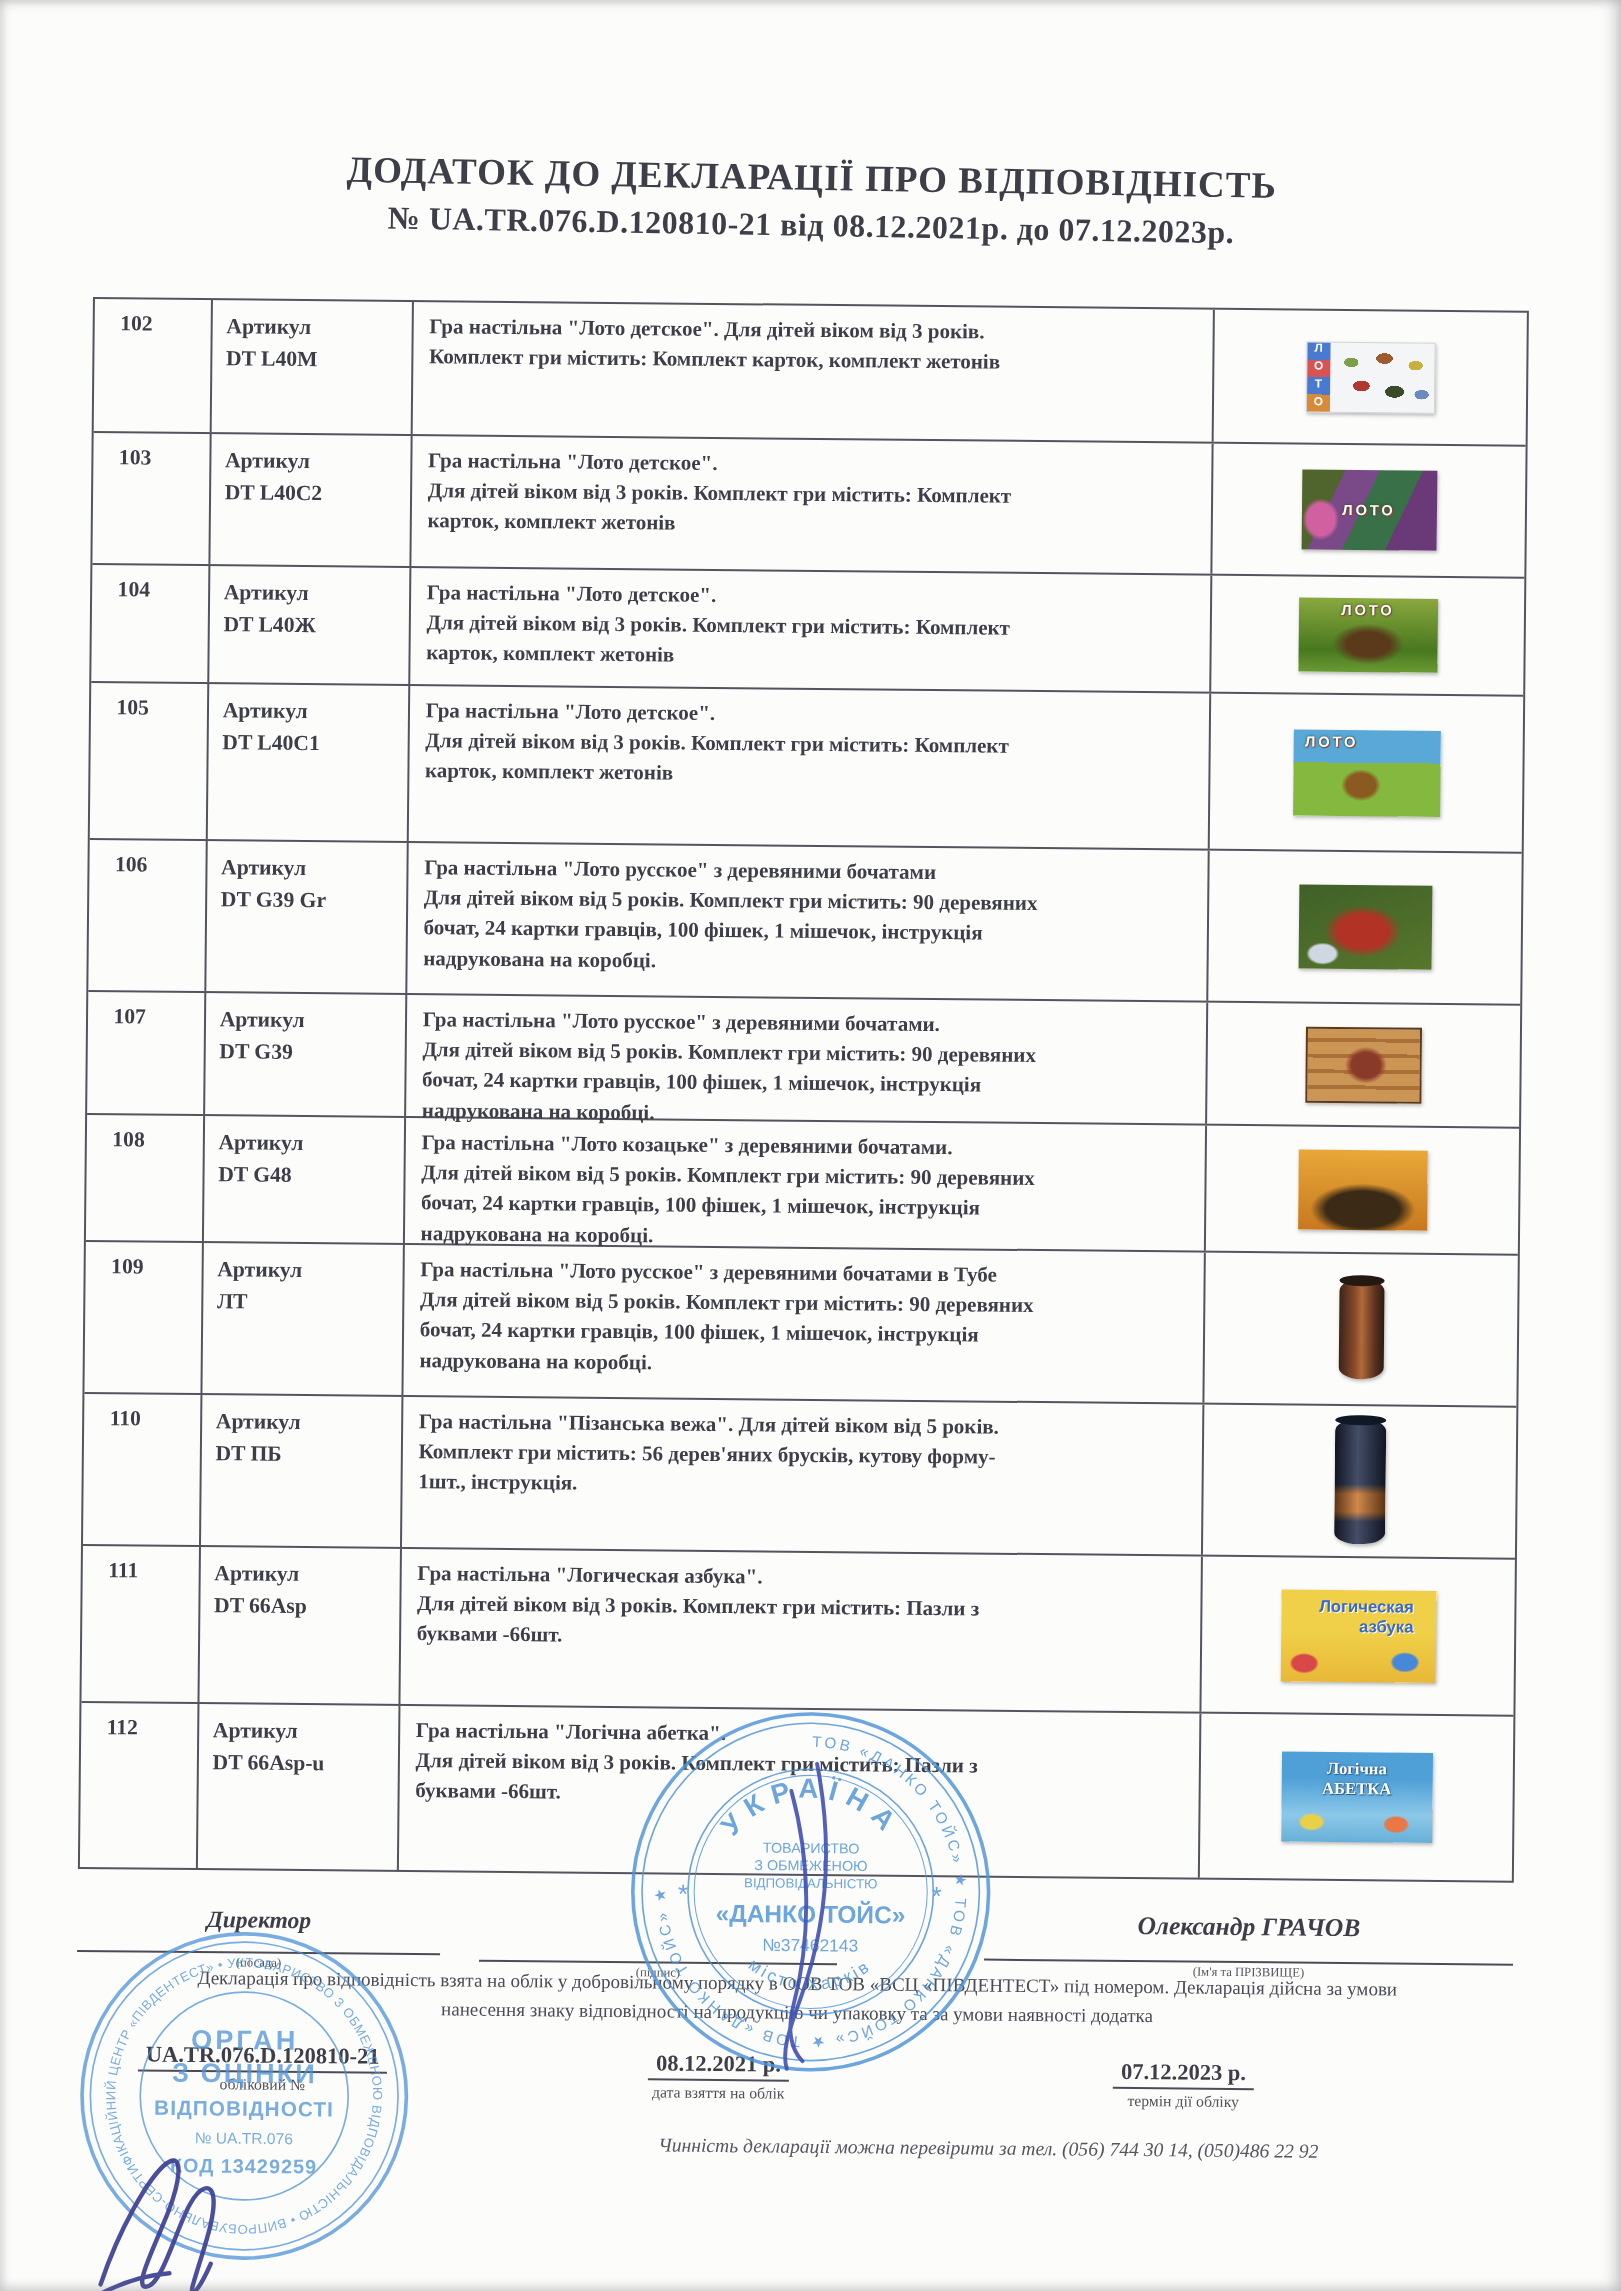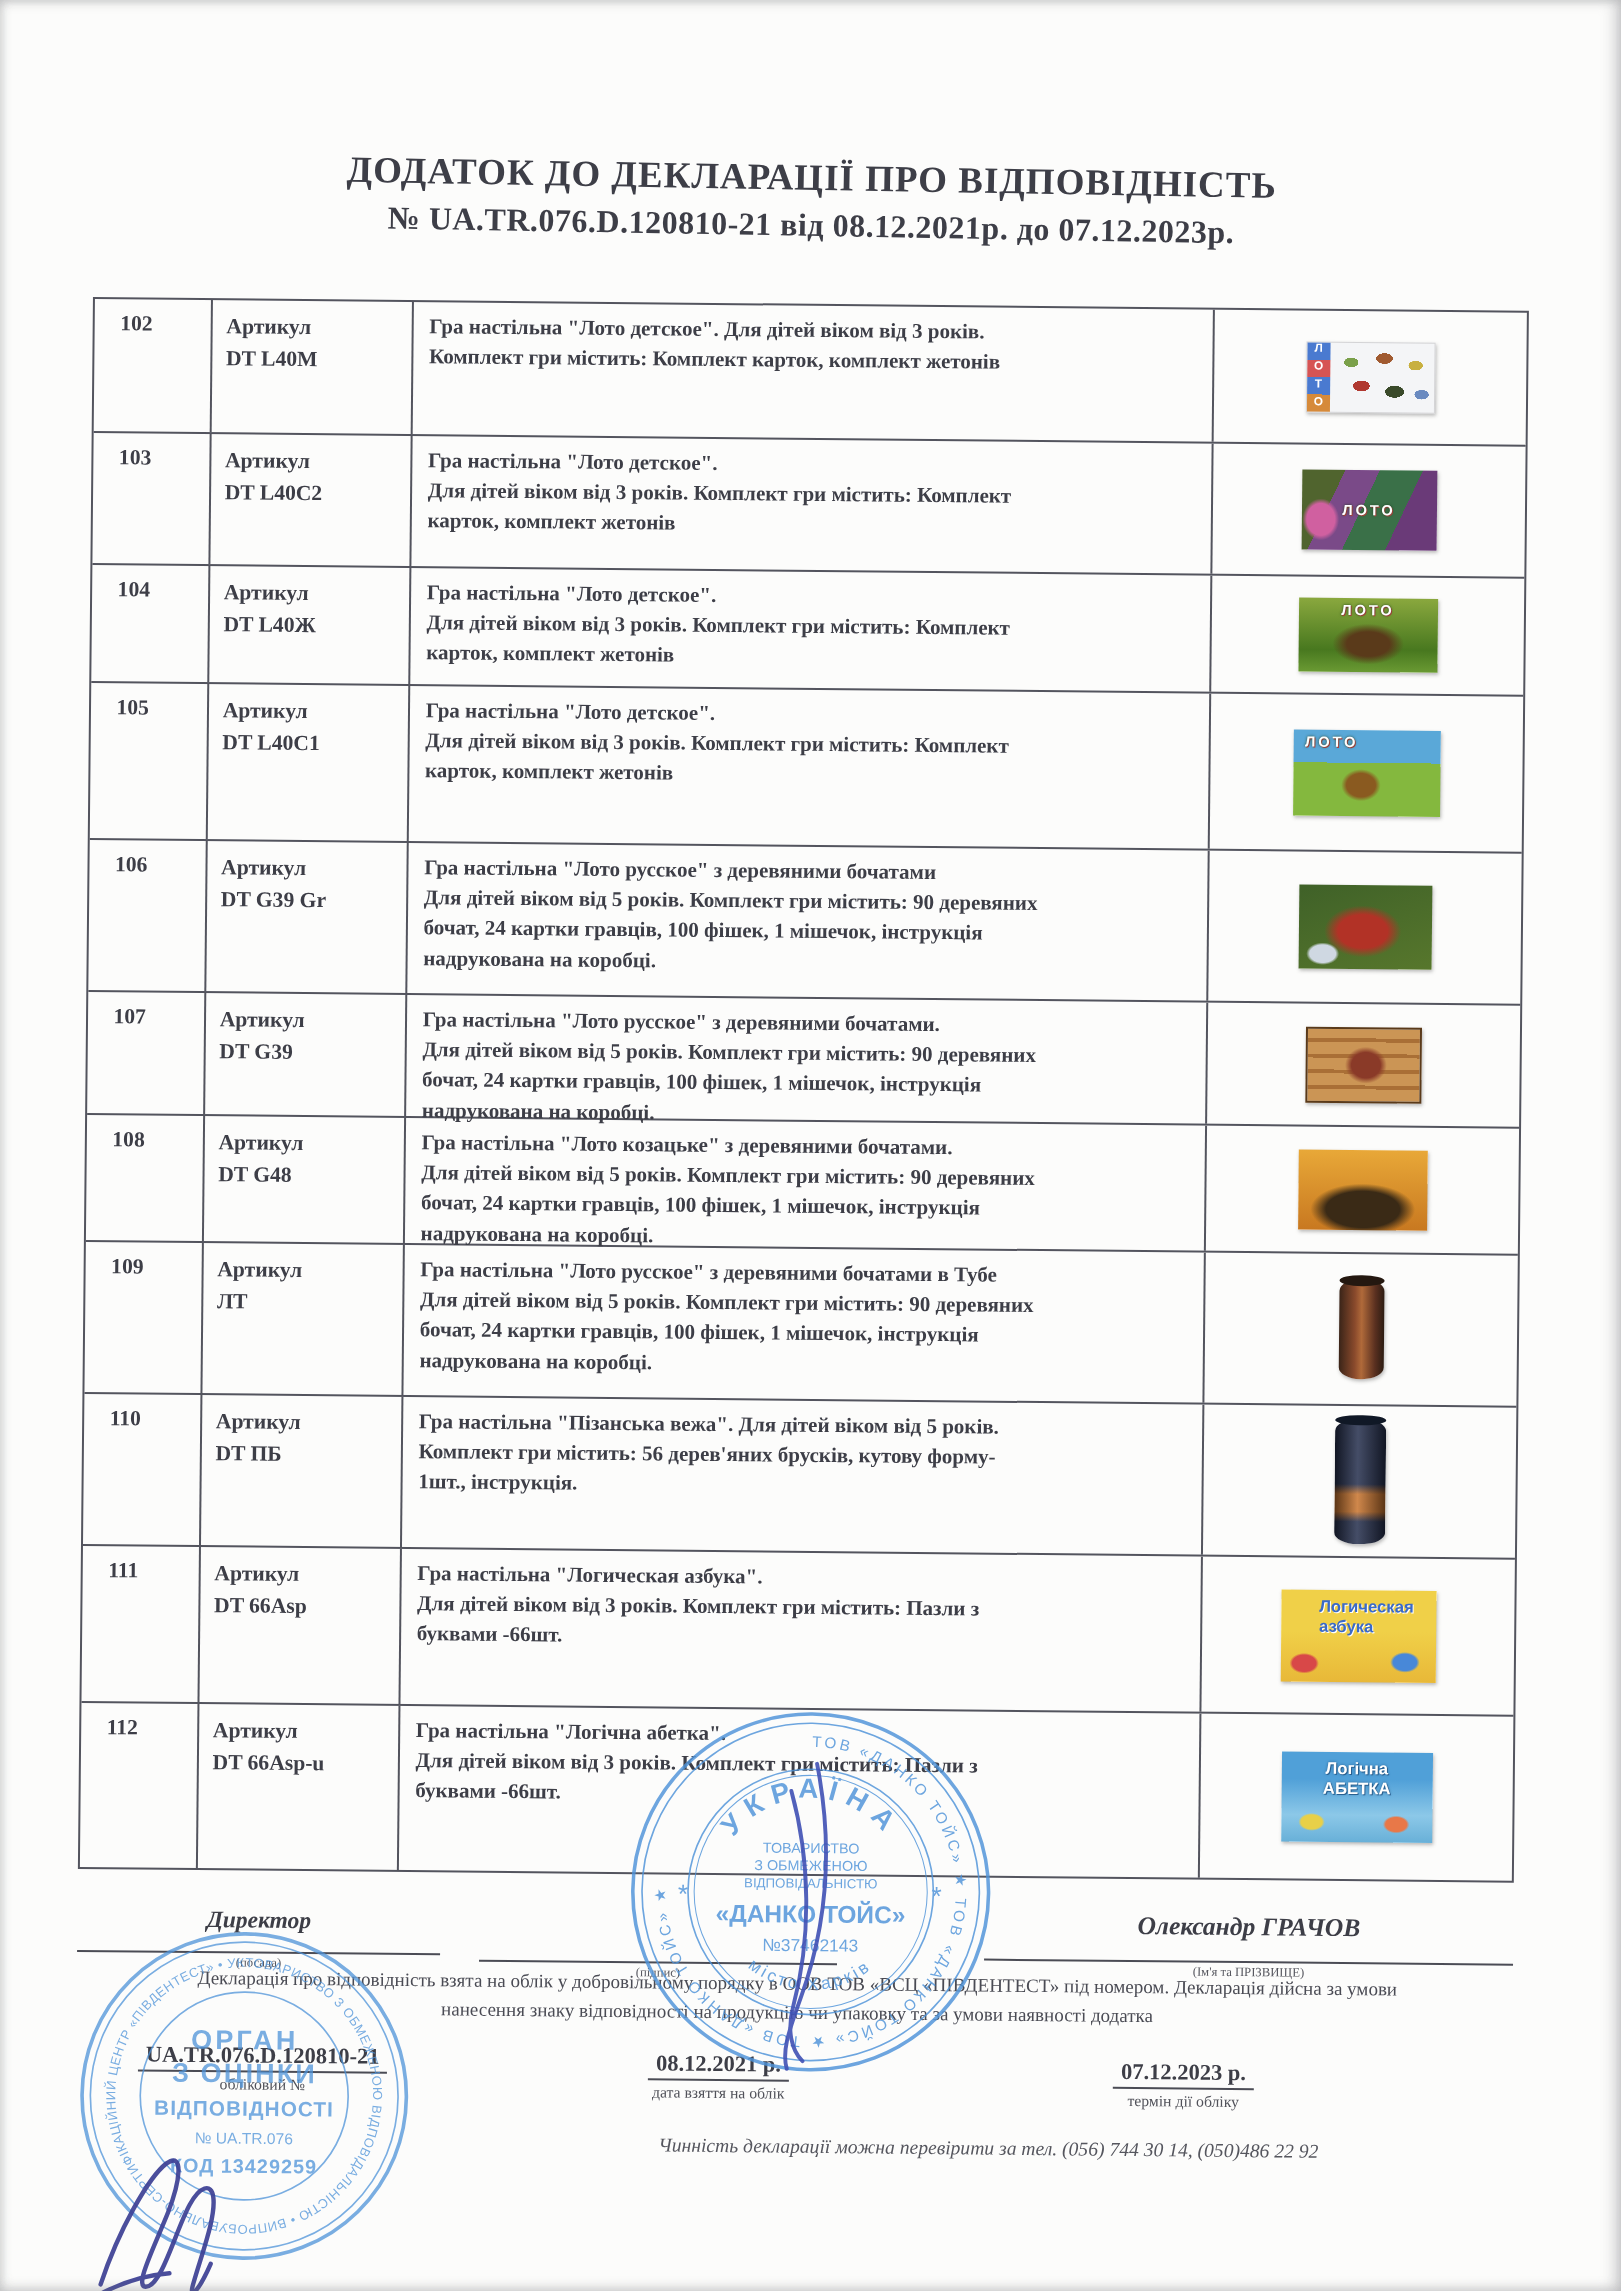--- a/index.html
+++ b/index.html
@@ -66,28 +66,28 @@
   .t109::before,.t110::before{content:"";position:absolute;top:-3.9px;left:0;width:100%;height:10.8px;
        border-radius:50%;background:#241810;}
   .t110{width:51px;height:125px;border-radius:23.5px/11.8px;background:
        linear-gradient(90deg,rgba(0,0,0,.55),rgba(255,255,255,.14) 45%,rgba(0,0,0,.55)),
        linear-gradient(180deg,#26304e 0 52%,#c8742e 60% 74%,#26304e 82%);}
   .t110::before{background:#101826;}
   .t111{width:155px;height:92px;display:flex;align-items:flex-start;justify-content:center;padding-top:7.8px;box-sizing:border-box;
        background:radial-gradient(19.6px 13.7px at 15% 80%,#d84848 0 60%,transparent 75%),
        radial-gradient(19.6px 13.7px at 80% 78%,#4888d8 0 60%,transparent 75%),
        linear-gradient(180deg,#f0d048 0 45%,#e8b838);}
-  .t111 .thumb-cap{color:#3a6ac8;font-size:16.7px;font-weight:bold;text-align:left;
+  .t111 .thumb-cap{color:#3a6ac8;font-size:16.7px;font-weight:bold;text-align:right;
        font-family:"Liberation Sans",sans-serif;text-shadow:1px 1px 0 #fff;margin-left:16px;}
   .t112{width:151px;height:90px;display:flex;align-items:flex-start;justify-content:center;padding-top:6.9px;box-sizing:border-box;
        background:radial-gradient(17.6px 11.8px at 20% 78%,#e8d048 0 60%,transparent 75%),
        radial-gradient(17.6px 11.8px at 76% 80%,#e87848 0 60%,transparent 75%),
        linear-gradient(180deg,#50a0d8 0 30%,#8cc8e8 70%,#68b0d8);}
   .t112 .thumb-cap{color:#fff;font-size:16.7px;font-weight:bold;text-align:center;
-       font-family:Liberation Sans, sans-serif;text-shadow:0 0 2.9px #2a6090,1px 1px 0 #2a6090;}
+       font-family:Liberation Serif, serif;text-shadow:0 0 2.9px #2a6090,1px 1px 0 #2a6090;}
 
   
   .pos-title{position:absolute;left:93px;top:1905px;width:363px;text-align:center;
        font-size:23.5px;font-weight:bold;font-style:italic;}
   .sig-line{position:absolute;height:2px;background:#4b4c55;}
   .under-label{position:absolute;text-align:center;font-size:12.7px;color:#56575f;}
   .name-title{position:absolute;left:1000px;top:1901px;width:529px;text-align:center;
        font-size:25.5px;font-weight:bold;font-style:italic;}
   .reg-par{position:absolute;left:103px;top:1962px;width:1421px;text-align:center;
        font-size:19px;line-height:1.55;color:#4a4b54;}

